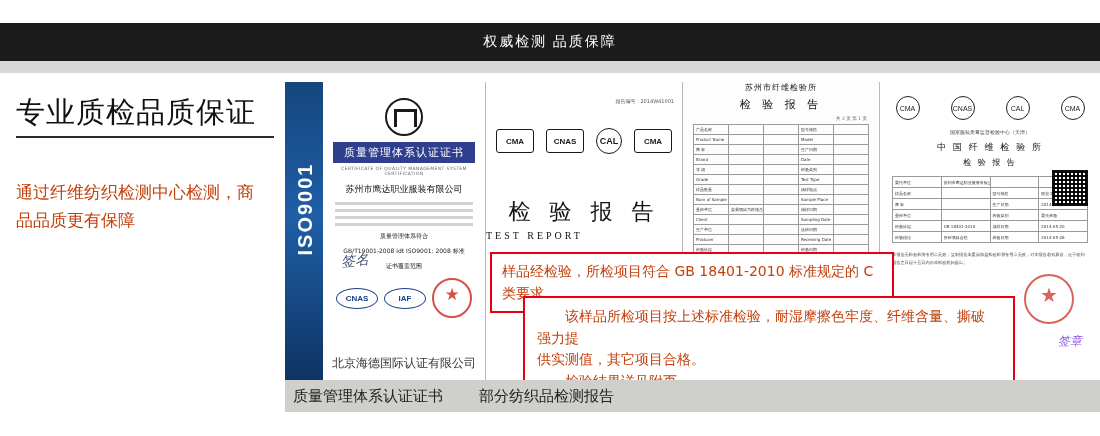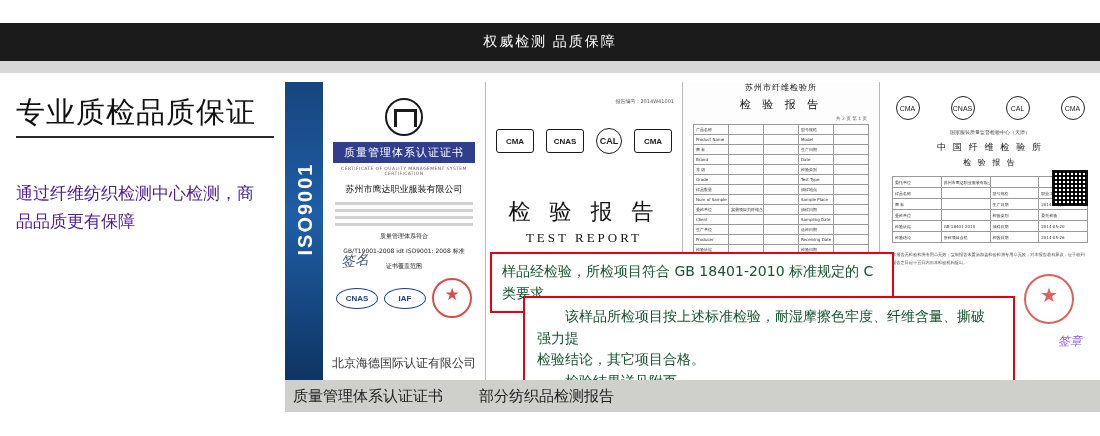--- a/index.html
+++ b/index.html
@@ -60,25 +60,25 @@
     font-family: "DejaVu Sans", "Liberation Sans", sans-serif;
   }
   .headline-rule {
     margin-top: 6px;
     width: 258px;
     height: 2px;
     background: #2b2b2b;
   }
   .subtext {
     margin-top: 42px;
-    color: #4c1d95;
+    color: #c2410c;
     font-size: 17px;
     line-height: 1.65;
     width: 248px;
-    font-family: Liberation Serif, serif;
+    font-family: Liberation Mono, monospace;
   }
 
   
   .cert-board {
     position: absolute;
     left: 285px;
     top: 82px;
     width: 815px;
     height: 330px;
     background: #f2f2f0;
@@ -278,22 +278,21 @@
     text-align: center;
     font-size: 22px;
     letter-spacing: 6px;
     color: #111;
     font-family: "DejaVu Sans", "Liberation Sans", sans-serif;
   }
   .cert2 .big-en {
     position: absolute;
     left: 0; right: 0;
     top: 148px;
-    text-align: center;
-    font-size: 13px;
+    font-size: 10px;
     letter-spacing: 3px;
     color: #111;
     font-family: "Liberation Serif", serif;
   }
 
   
   .cert3 { width: 196px; background:#fdfdfd; }
   .cert3 .hdr {
     text-align: center;
     font-size: 8px;
@@ -433,21 +432,21 @@
     font-family: "DejaVu Serif", serif;
     font-style: italic;
     opacity: 0.8;
   }
 
   
   .callout {
     position: absolute;
     background: #ffffff;
     border: 2px solid #e60012;
-    color: #14532d;
+    color: #c2410c;
     font-size: 14px;
     line-height: 1.55;
     font-family: "DejaVu Sans", "Liberation Sans", sans-serif;
   }
   .callout-1 {
     left: 490px;
     top: 252px;
     width: 382px;
     padding: 7px 8px 7px 10px;
   }
@@ -709,21 +708,21 @@
   </div>
 
 </div>
 
 <div class="callout callout-1">
   <div>样品经检验，所检项目符合 GB 18401-2010 标准规定的 C 类要求。</div>
 </div>
 
 <div class="callout callout-2">
   <div class="l2">该样品所检项目按上述标准检验，耐湿摩擦色牢度、纤维含量、撕破强力提</div>
-  <div>检验结论，其它项目合格。</div>
+  <div>供实测值，其它项目合格。</div>
   <div class="l3">检验结果详见附页。</div>
 </div>
 
 <div class="caption-bar">
   <span class="c1">质量管理体系认证证书</span>
   <span class="c2">部分纺织品检测报告</span>
 </div>
 
 <div class="bottom-space"></div>
 

